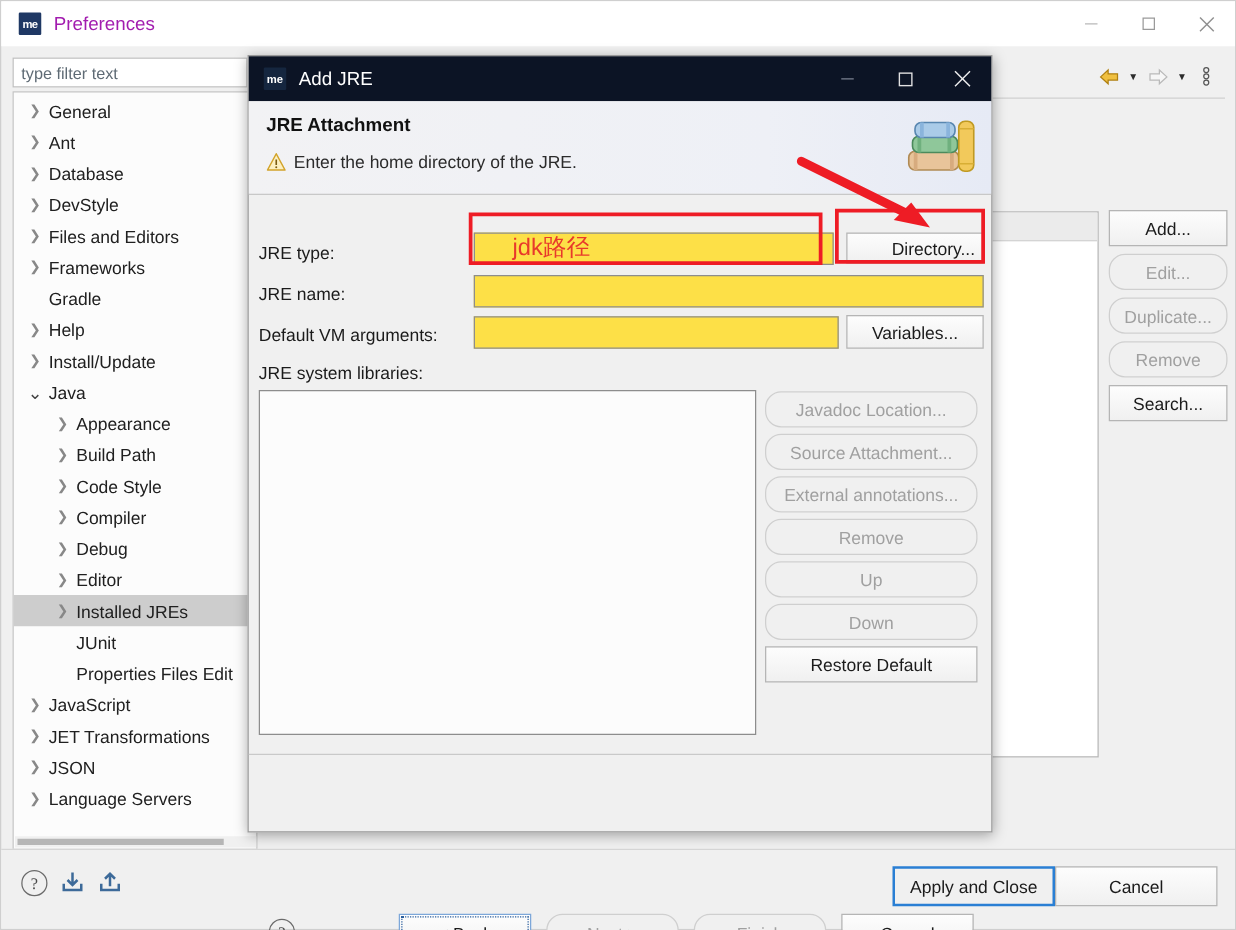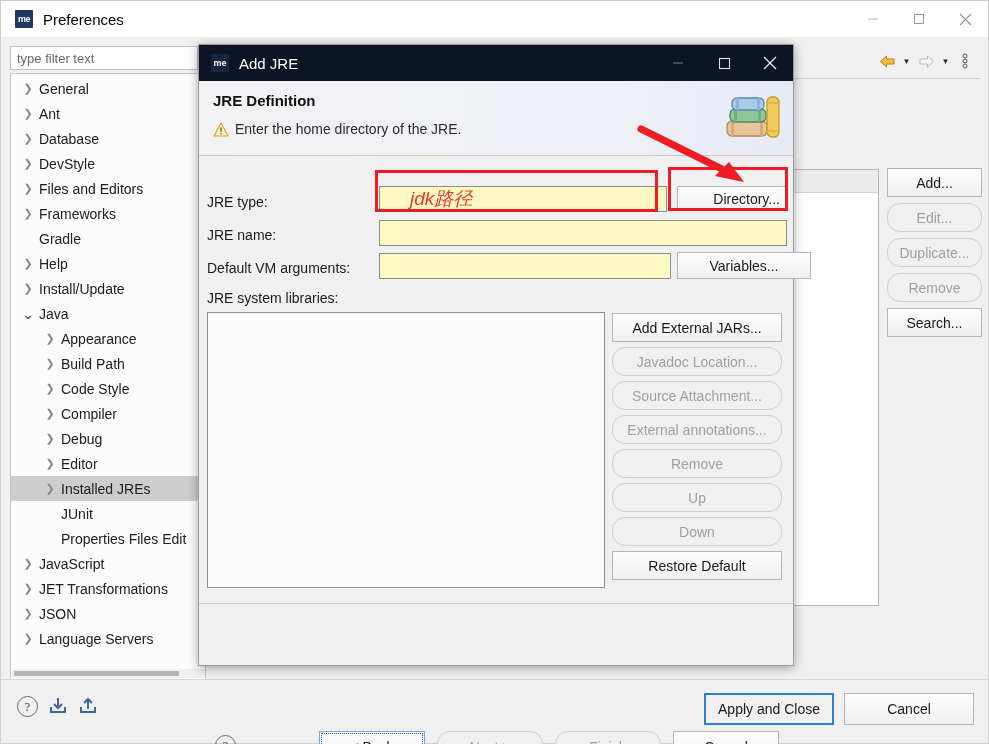--- a/index.html
+++ b/index.html
@@ -27,21 +27,21 @@
     display: flex; align-items: center;
   }
   .prefs-app-icon {
     width: 18px; height: 18px; margin-left: 14px; margin-right: 10px;
     background: #1f3864;
     color: #ffffff; font-size: 9px; font-weight: bold;
     display: flex; align-items: center; justify-content: center;
     letter-spacing: -0.5px;
     border-radius: 1px;
   }
-  .prefs-title { font-size: 15px; color: #000000; }
+  .prefs-title { font-size: 15px; color: #a21caf; }
   .win-controls { position: absolute; right: 0; top: 0; height: 36px; display: flex; }
   .win-btn {
     width: 46px; height: 36px;
     display: flex; align-items: center; justify-content: center;
     color: #8a8a8a; font-size: 14px;
   }
   .win-btn svg { display:block; }
 
   
   .filter-row {
@@ -164,21 +164,21 @@
     position: absolute; left: 0; right: 0; bottom: 0; height: 63px;
     background: #f0f0f0;
     border-top: 1px solid #d6d6d6;
   }
   .bottom-icons {
     position: absolute; left: 16px; top: 16px;
     display: flex; align-items: center; gap: 10px;
   }
   .bottom-right {
     position: absolute; right: 14px; top: 13px;
-    display: flex; gap: 10px; border-radius: 16px;
+    display: flex;  border-radius: 16px;
   }
   .btn-primary {
     width: 130px; height: 32px;
     border: 2px solid #2a7fd4;
     background: #f0f0f0;
     font-size: 14px;
   }
   .btn-cancel { width: 130px; height: 32px; font-size: 14px; }
 
   
@@ -221,24 +221,23 @@
   }
   .warn-icon { position: absolute; left: 14px; top: 41px; }
   .books-icon { position: absolute; right: 12px; top: 8px; }
 
   .dlg-body { position: relative; height: 100%; }
 
   .frow { position: absolute; display: flex; align-items: center; }
   .flabel { font-size: 14px; color: #1b1b1b; }
   .ftext {
     box-sizing: border-box;
-    background: #fef9c3;
+    background: #fde047;
     border: 1px solid #8d8d8d;
     height: 26px;
-    font-style: italic;
   }
   .ftext-inner {
     font-size: 19px; color: #e8392b;
     padding-left: 30px; line-height: 24px;
   }
 
   .lib-list {
     position: absolute; left: 206px; top: 300px;
     width: 398px; height: 276px;
     background: #fcfcfc;
@@ -550,21 +549,21 @@
         <div class="dlg-win-btn">
           <svg width="14" height="14" viewBox="0 0 14 14">
               <line x1="1" y1="1" x2="13" y2="13" stroke="#ededed" stroke-width="1.2"></line>
               <line x1="13" y1="1" x2="1" y2="13" stroke="#ededed" stroke-width="1.2"></line>
             </svg>
         </div>
       </div>
     </div>
 
     <div class="dlg-header">
-      <div class="dlg-h-title">JRE Definition</div>
+      <div class="dlg-h-title">JRE Attachment</div>
       <div class="warn-icon">
         <svg width="16" height="15" viewBox="0 0 16 15">
           <path d="M8 1 L15 14 L1 14 Z" fill="#fdf0c0" stroke="#d2a32a" stroke-width="1.2" stroke-linejoin="round"></path>
           <line x1="8" y1="5.5" x2="8" y2="10" stroke="#7a5c10" stroke-width="1.3"></line>
           <circle cx="8" cy="11.8" r="0.8" fill="#7a5c10"></circle>
         </svg>
       </div>
       <div class="dlg-h-msg">Enter the home directory of the JRE.</div>
       <div class="books-icon">
         <svg width="64" height="58" viewBox="0 0 64 58">
@@ -600,32 +599,29 @@
 
       <div class="frow" style="left:8px; top:71px;">
         <span class="flabel">JRE name:</span>
       </div>
       <div class="ftext" style="position:absolute; left:180px; top:64px; width:408px;"></div>
 
       <div class="frow" style="left:8px; top:104px;">
         <span class="flabel">Default VM arguments:</span>
       </div>
       <div class="ftext" style="position:absolute; left:180px; top:97px; width:292px;"></div>
-      <div class="btn" style="position:absolute; left:478px; top:96px; width:134px; height:27px;">
+      <div class="btn" style="position:absolute; left:478px; top:96px; width:110px; height:27px;">
         <span>Variables...</span>
       </div>
 
       <div class="frow" style="left:8px; top:134px;">
         <span class="flabel">JRE system libraries:</span>
       </div>
       <div class="lib-list" style="left:8px; top:156px; width:398px; height:276px;"></div>
       <div class="lib-buttons" style="left:413px; top:157px; width:170px;" id="lib-buttons">
-          <div class="btn">
-            <span>Add External JARs...</span>
-          </div>
           <div class="btn disabled">
             <span>Javadoc Location...</span>
           </div>
           <div class="btn disabled">
             <span>Source Attachment...</span>
           </div>
           <div class="btn disabled">
             <span>External annotations...</span>
           </div>
           <div class="btn disabled">

